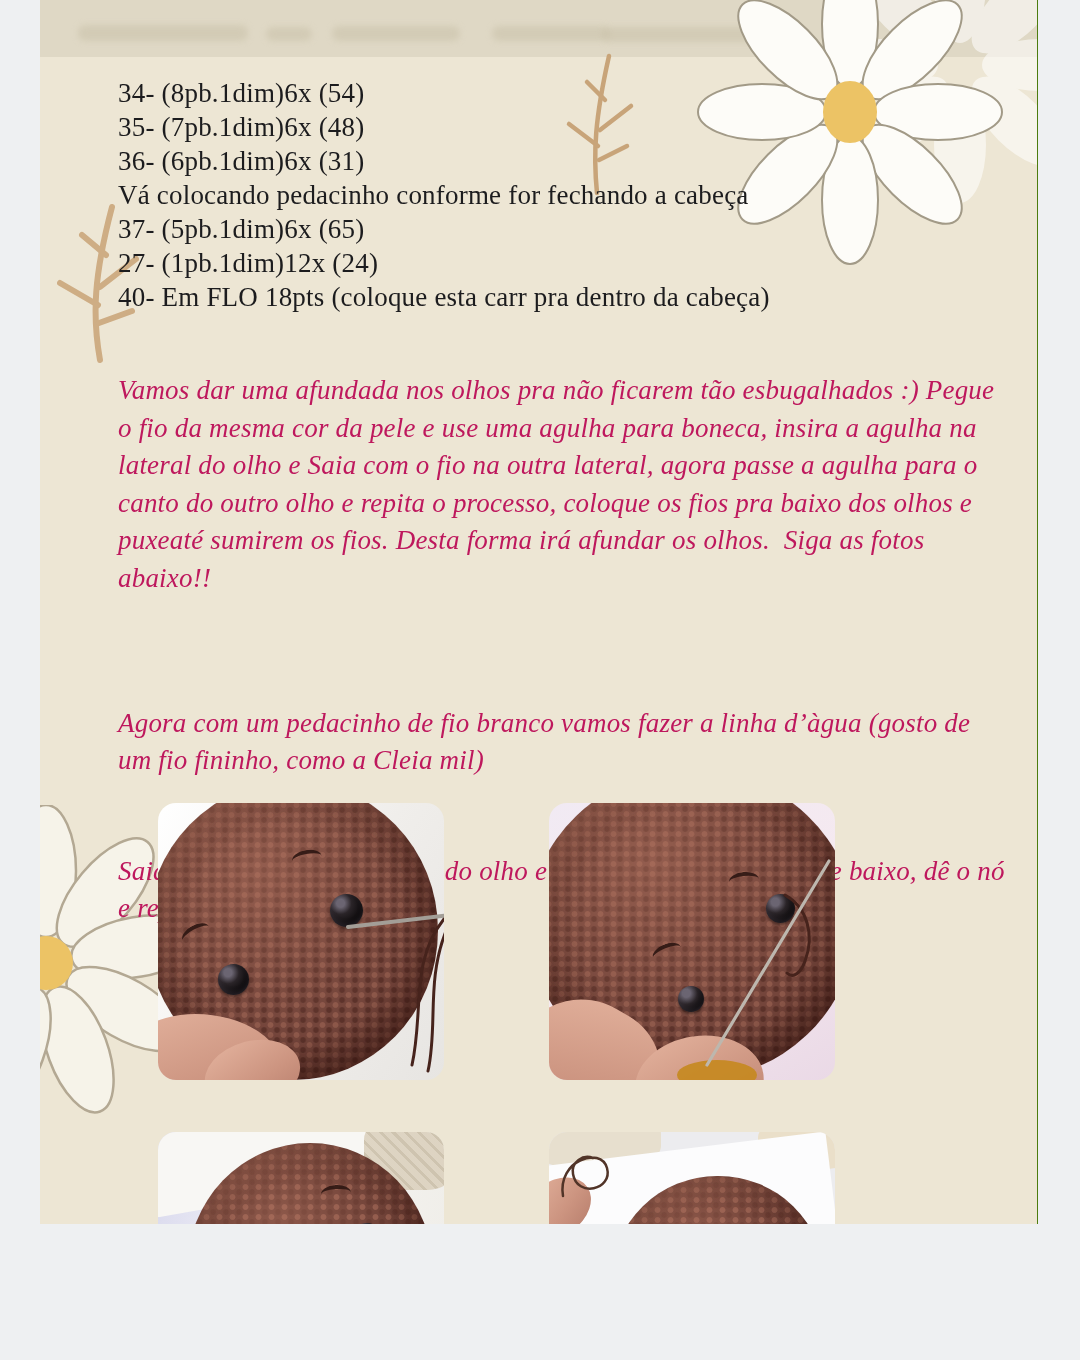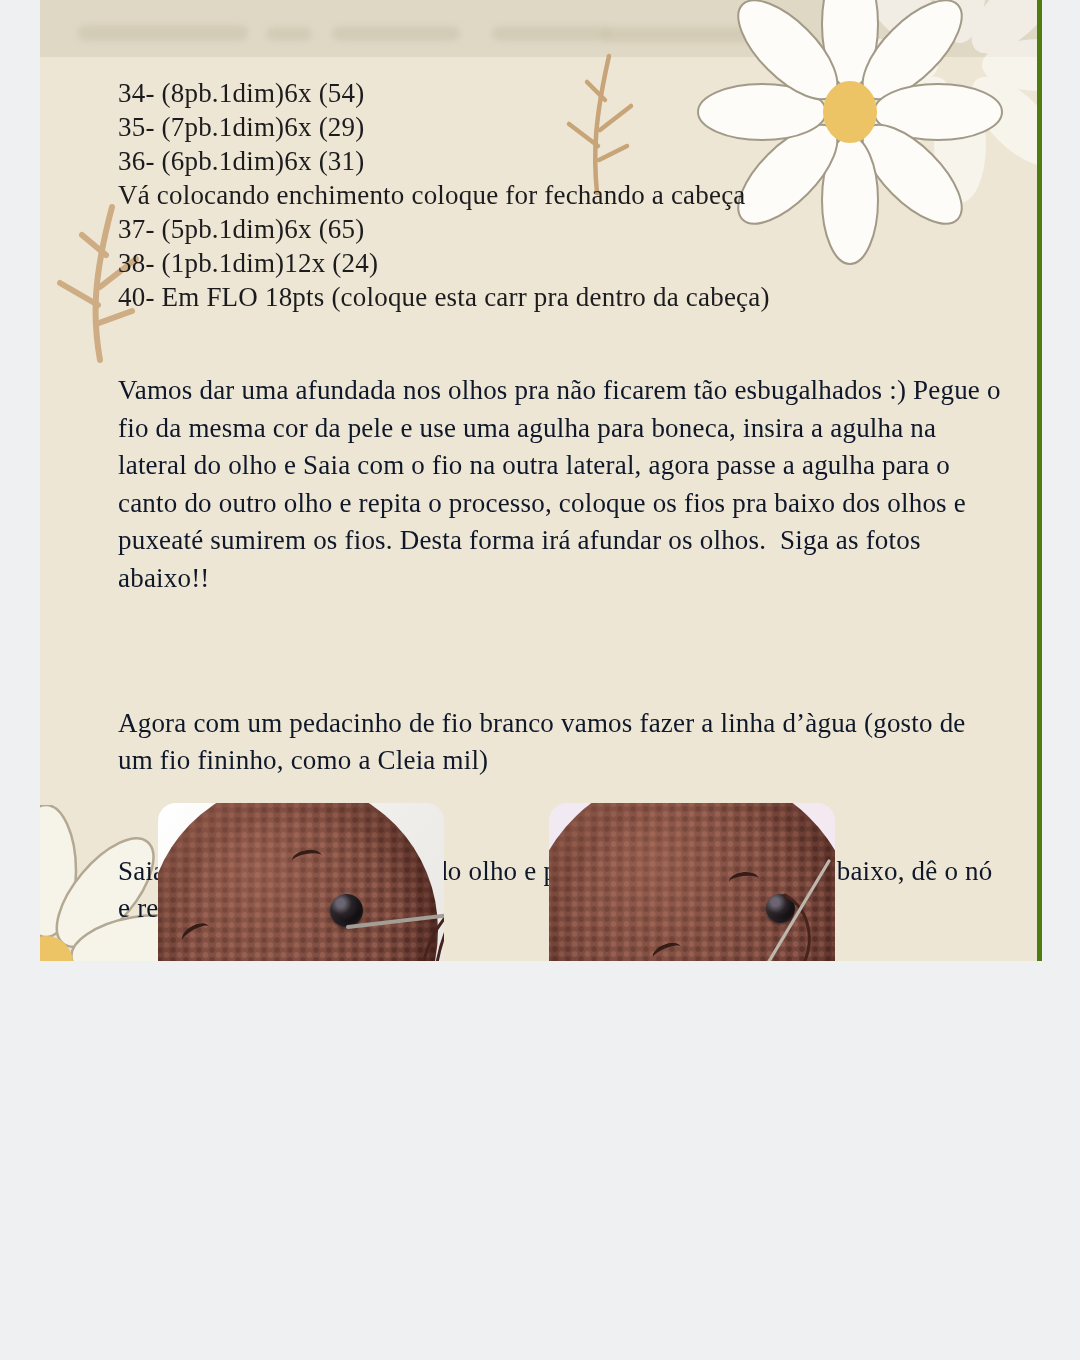--- a/index.html
+++ b/index.html
@@ -1,37 +1,37 @@
 <!DOCTYPE html>
 <html><head>
 <meta charset="utf-8">
 <style>
   html,body{margin:0;padding:0;}
   body{width:1080px;height:1360px;background:#EEF0F2;font-family:"Liberation Serif","DejaVu Serif",serif;}
   #screen{position:relative;width:1080px;height:1360px;overflow:hidden;background:#EEF0F2;}
 
-  .page{position:absolute;left:40px;top:0;width:997px;height:961px;background:#EDE6D4;
-        border-right:5px solid #4d7c0f;overflow:hidden;}
+  .page{position:absolute;left:40px;top:0;width:997px;height:1224px;background:#EDE6D4;
+        border-right:1px solid #4d7c0f;overflow:hidden;}
 
   
   .top-band{position:absolute;left:0;top:0;width:100%;height:57px;background:#DFD8C5;}
   .smudge{position:absolute;background:#C9C1A9;opacity:.55;filter:blur(3px);border-radius:7px;}
   .sm1{left:38px;top:25px;width:170px;height:16px;}
   .sm2{left:226px;top:27px;width:46px;height:14px;}
   .sm3{left:292px;top:26px;width:128px;height:15px;}
   .sm4{left:452px;top:26px;width:118px;height:15px;}
   .sm5{left:562px;top:27px;width:158px;height:15px;}
 
   .decor{position:absolute;pointer-events:none;}
 
   
   .pattern-list{position:absolute;left:78px;top:76px;width:880px;color:#1C1C1E;
                 font-size:27px;line-height:34px;letter-spacing:.2px;z-index:4;}
-  .para{position:absolute;left:78px;width:888px;color:#0f172a;font-size:27px;
-        line-height:37.5px;letter-spacing:.2px;z-index:4;white-space:pre-wrap;}
+  .para{position:absolute;left:78px;width:888px;color:#be185d;font-size:27px;
+        line-height:37.5px;letter-spacing:.2px;z-index:4;white-space:pre-wrap;font-style:italic;}
   .para-sink{top:372px;}
   .para-water{top:631px;line-height:37px;}
 
   
   .photos{position:absolute;left:78px;top:787px;width:908px;display:flex;flex-wrap:wrap;
           gap:20px 25px;z-index:5;}
   .photo{position:relative;width:286px;height:277px;border-radius:18px;overflow:hidden;}
   .photo.r2{height:272px;}
 
   .photo > *{position:absolute;}
@@ -189,25 +189,25 @@
         <ellipse cx="70" cy="60" rx="16" ry="38" transform="rotate(30 70 60)"></ellipse>
         <ellipse cx="50" cy="95" rx="16" ry="38" transform="rotate(70 50 95)"></ellipse>
         <ellipse cx="80" cy="120" rx="16" ry="38" transform="rotate(-20 80 120)"></ellipse>
       </g>
       <circle cx="86" cy="118" r="15" fill="#E8CE7C"></circle>
       <circle cx="62" cy="148" r="9" fill="#E8CE7C"></circle>
     </svg>
 
     <div class="pattern-list">
       <div>34- (8pb.1dim)6x (54)</div>
-      <div>35- (7pb.1dim)6x (29)</div>
+      <div>35- (7pb.1dim)6x (48)</div>
       <div>36- (6pb.1dim)6x (31)</div>
-      <div>Vá colocando enchimento coloque for fechando a cabeça</div>
+      <div>Vá colocando pedacinho conforme for fechando a cabeça</div>
       <div>37- (5pb.1dim)6x (65)</div>
-      <div>38- (1pb.1dim)12x (24)</div>
+      <div>27- (1pb.1dim)12x (24)</div>
       <div>40- Em FLO 18pts (coloque esta carr pra dentro da cabeça)</div>
     </div>
 
     <div class="para para-sink">Vamos dar uma afundada nos olhos pra não ficarem tão esbugalhados :) Pegue o fio da mesma cor da pele e use uma agulha para boneca, insira a agulha na lateral do olho e Saia com o fio na outra lateral, agora passe a agulha para o canto do outro olho e repita o processo, coloque os fios pra baixo dos olhos e puxeaté sumirem os fios. Desta forma irá afundar os olhos.  Siga as fotos abaixo!!</div>
 
     <div class="para para-water">
       <div>Agora com um pedacinho de fio branco vamos fazer a linha d’àgua (gosto de um fio fininho, como a Cleia mil)</div>
       <div>Saia com a agulha na lateral do olho e passe o fio no cantinho de baixo, dê o nó e repita no outro olho.</div>
     </div>
 

